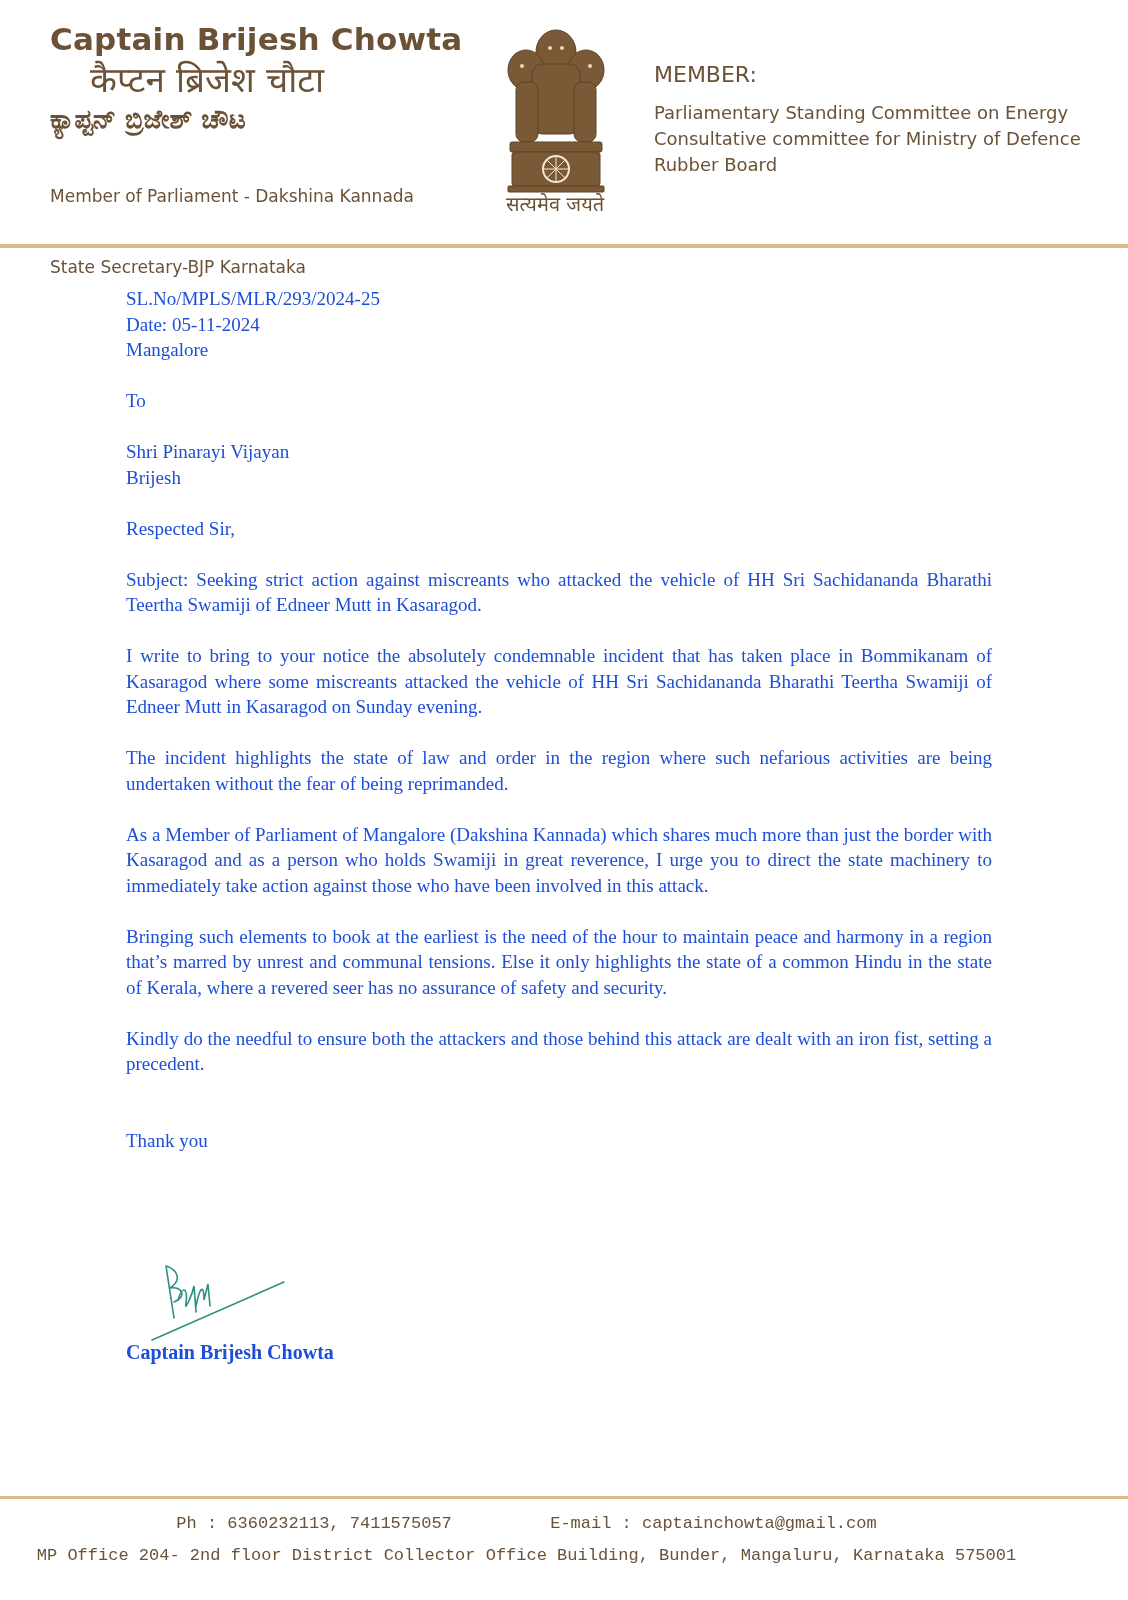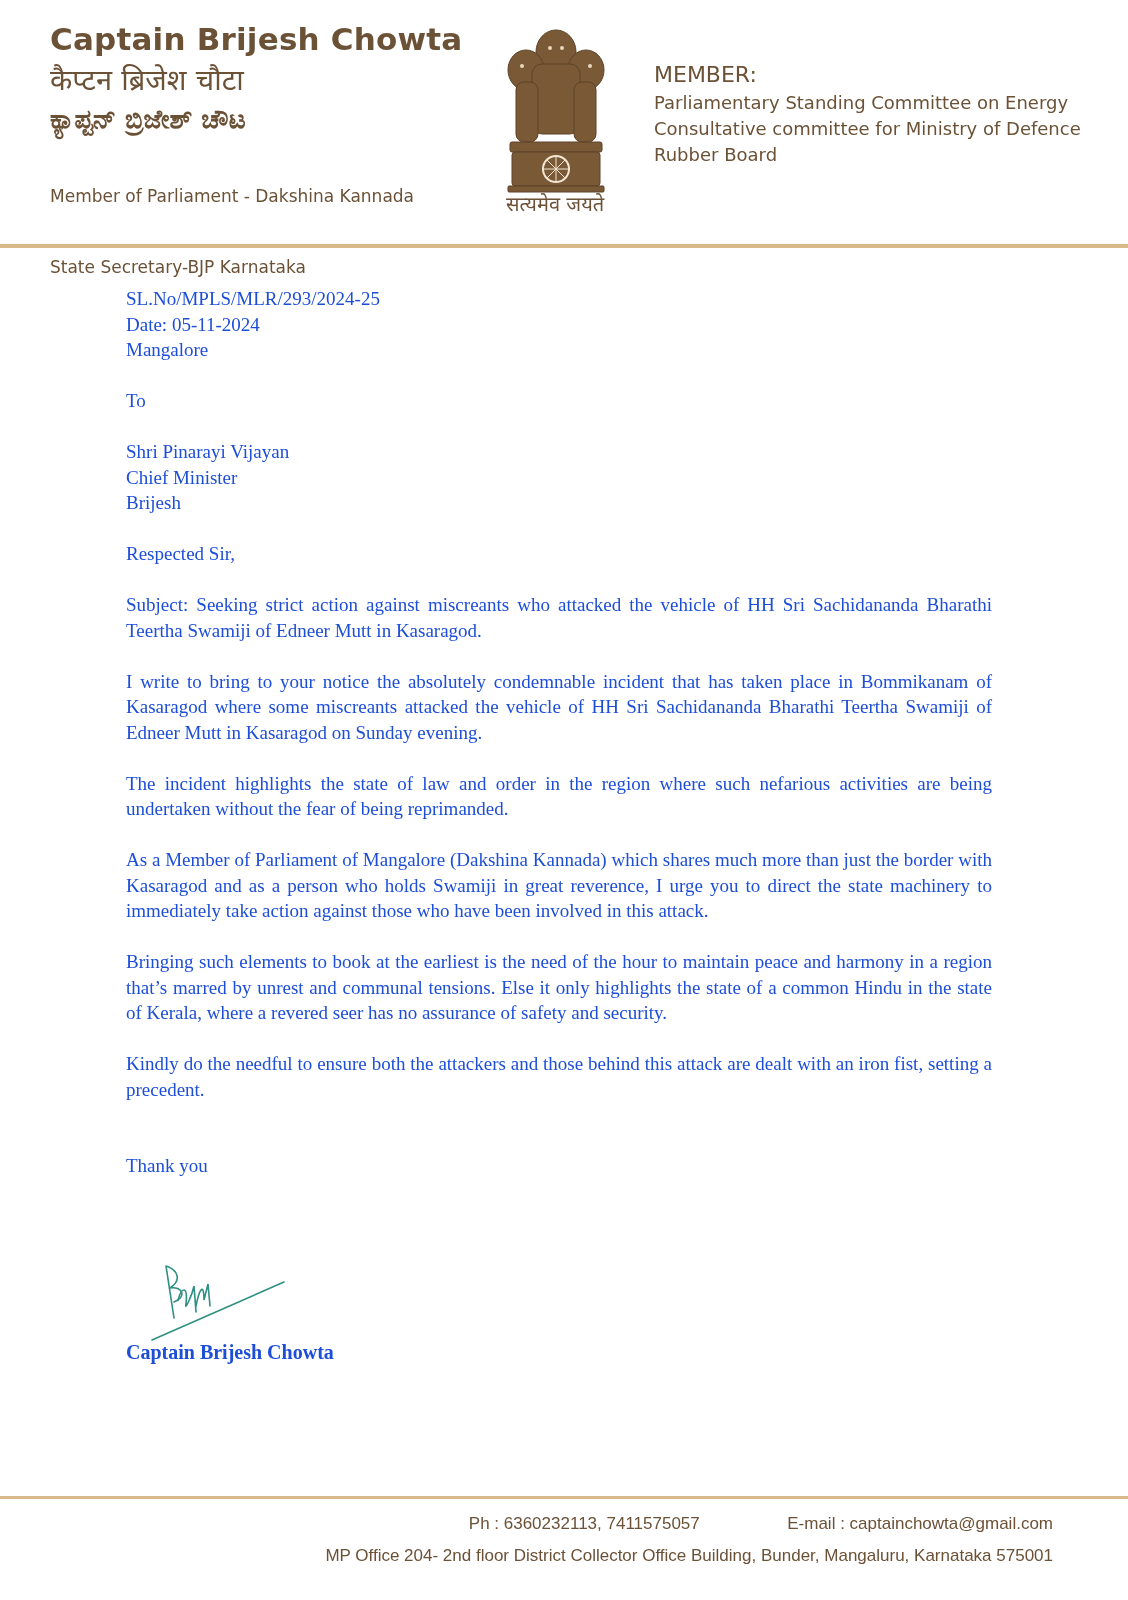--- a/index.html
+++ b/index.html
@@ -1,34 +1,34 @@
 <!DOCTYPE html>
 <html><head>
 <meta charset="utf-8">
 <style>
   html, body { margin:0; padding:0; background:#ffffff; }
   body { width:1128px; height:1600px; position:relative; overflow:hidden; font-family:"DejaVu Serif", serif; }
   .hdr-left { position:absolute; left:50px; top:18px; font-family:"DejaVu Sans", sans-serif; color:#6b5136; }
   .hdr-name { font-size:31px; font-weight:bold; letter-spacing:0.2px; line-height:42px; }
-  .hdr-hindi { font-size:29px; line-height:40px; }
+  .hdr-hindi { font-size:35px; line-height:40px;margin-left:40px; }
   .hdr-kannada { font-size:26px; line-height:38px; font-weight:bold; }
   .hdr-role { font-size:17px; line-height:26px;margin-top:45px; }
   .emblem { position:absolute; left:498px; top:14px; width:116px; height:195px; }
   .motto { position:absolute; left:506px; top:190px; font-size:20px; color:#6b5136; font-family:"DejaVu Sans", sans-serif; }
   .hdr-right { position:absolute; left:654px; top:60px; font-family:"DejaVu Sans", sans-serif; color:#6b5136; }
-  .member-title { font-size:22px; line-height:30px; margin-bottom:0; }
+  .member-title { font-size:22px; line-height:30px; margin-bottom:10px; }
   .member-item { font-size:18px; line-height:26px; }
   .rule { position:absolute; left:0; width:1128px; height:4px; background:#d8b98a; }
   .body { position:absolute; left:126px; top:286px; width:866px; color:#1d4ed8; font-size:19px; line-height:25.5px; font-family:"Liberation Serif","DejaVu Serif", serif; }
   .line { display:block; }
   .gap { height:25.5px; }
   .para { text-align:justify; margin:0 0 25.5px 0;font-family:Liberation Serif, serif; }
   .sign-name { font-weight:bold; font-size:20px; }
   .sig { position:absolute; left:148px; top:1256px; width:150px; height:88px; }
-  .footer { position:absolute; left:0; width:1053px; text-align:right; font-family:Liberation Sans, sans-serif; color:#6b5136; font-size:17px; }
+  .footer { position:absolute; left:0; width:1053px; text-align:center; font-family:Liberation Mono, monospace; color:#6b5136; font-size:17px; }
 </style>
 </head>
 <body>
 
 <div class="hdr-left">
   <div class="hdr-name">Captain Brijesh Chowta</div>
   <div class="hdr-hindi">कैप्टन ब्रिजेश चौटा</div>
   <div class="hdr-kannada">ಕ್ಯಾಪ್ಟನ್ ಬ್ರಿಜೇಶ್ ಚೌಟ</div>
   <div class="hdr-role">Member of Parliament - Dakshina Kannada</div>
   <div class="hdr-role">State Secretary-BJP Karnataka</div>
@@ -72,21 +72,20 @@
 <div class="rule" style="top:244px;"></div>
 
 <div class="body">
   <span class="line">SL.No/MPLS/MLR/293/2024-25</span>
   <span class="line">Date: 05-11-2024</span>
   <span class="line">Mangalore</span>
   <div class="gap"></div>
   <span class="line">To</span>
   <div class="gap"></div>
   <span class="line">Shri Pinarayi Vijayan</span>
-  <span class="line">Chief Minister</span>
   <span class="line">Brijesh</span>
   <div class="gap"></div>
   <span class="line">Respected Sir,</span>
   <div class="gap"></div>
   <p class="para">Subject: Seeking strict action against miscreants who attacked the vehicle of HH Sri Sachidananda Bharathi Teertha Swamiji of Edneer Mutt in Kasaragod.</p>
   <p class="para">I write to bring to your notice the absolutely condemnable incident that has taken place in Bommikanam of Kasaragod where some miscreants attacked the vehicle of HH Sri Sachidananda Bharathi Teertha Swamiji of Edneer Mutt in Kasaragod on Sunday evening.</p>
   <p class="para">The incident highlights the state of law and order in the region where such nefarious activities are being undertaken without the fear of being reprimanded.</p>
   <p class="para">As a Member of Parliament of Mangalore (Dakshina Kannada) which shares much more than just the border with Kasaragod and as a person who holds Swamiji in great reverence, I urge you to direct the state machinery to immediately take action against those who have been involved in this attack.</p>
   <p class="para">Bringing such elements to book at the earliest is the need of the hour to maintain peace and harmony in a region that’s marred by unrest and communal tensions. Else it only highlights the state of a common Hindu in the state of Kerala, where a revered seer has no assurance of safety and security.</p>
   <p class="para">Kindly do the needful to ensure both the attackers and those behind this attack are dealt with an iron fist, setting a precedent.</p>

